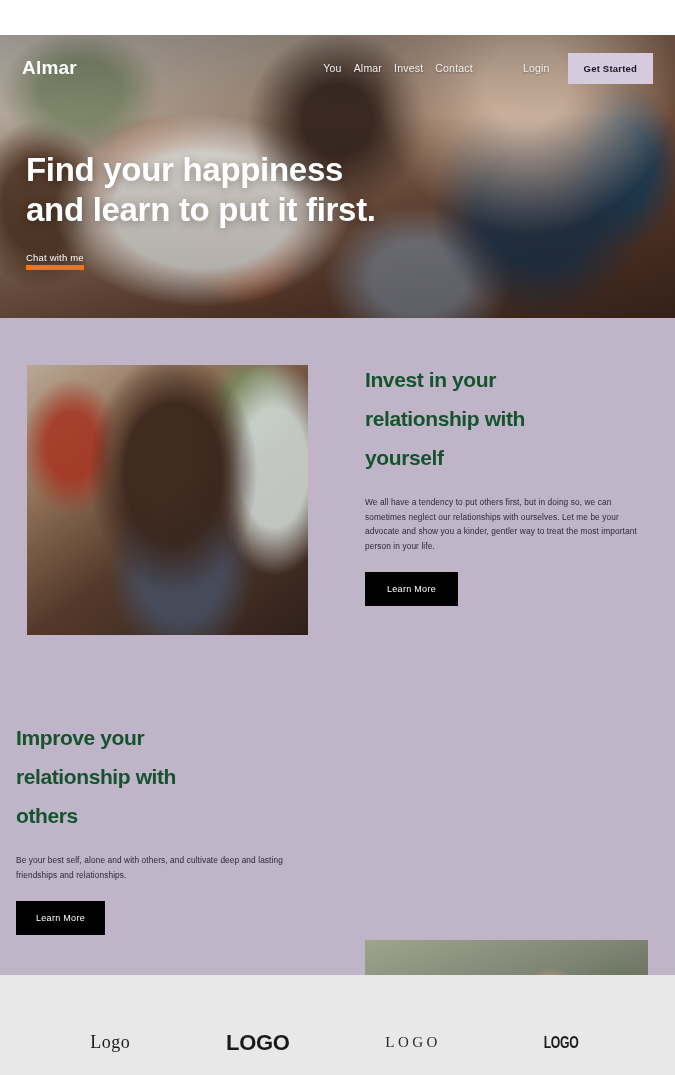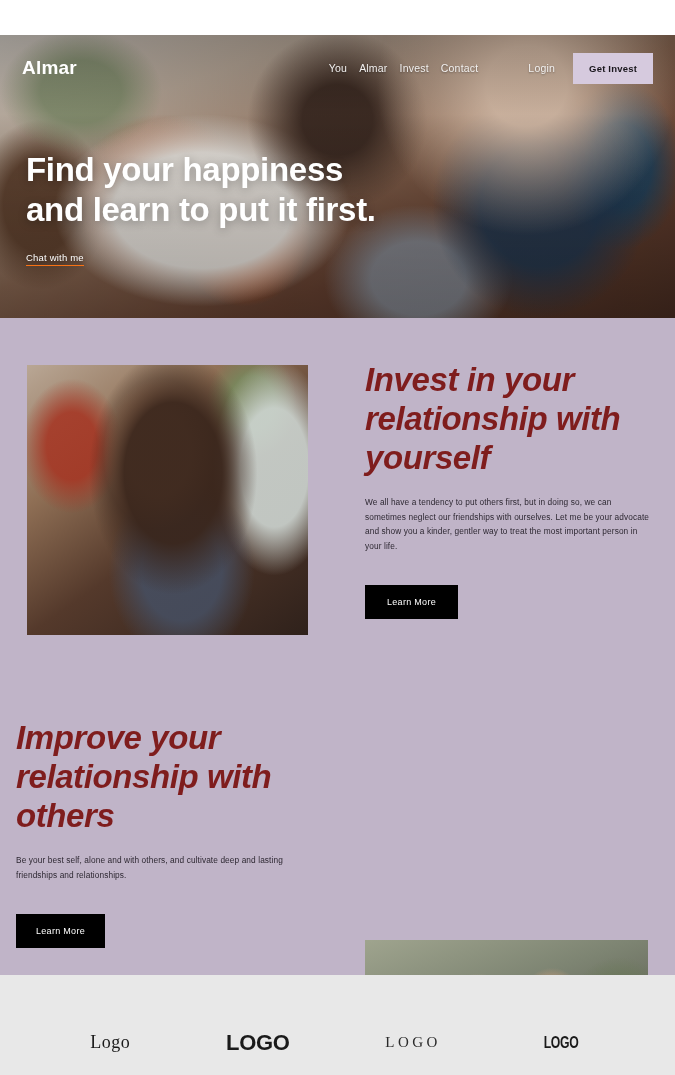--- a/index.html
+++ b/index.html
@@ -95,21 +95,21 @@
     text-shadow:0 2px 10px rgba(0,0,0,0.28);
   }
   .hero-title .line { display:block; }
   .hero-cta {
     display:inline-block;
     margin-top:22px;
     color:#ffffff;
     font-size:9.5px;
     letter-spacing:0.2px;
     text-decoration:none;
-    border-bottom:1px solid #f97316;
+    border-bottom:5px solid #f97316;
     padding-bottom:2px;
     text-shadow:0 1px 4px rgba(0,0,0,0.4);
   }
 
   
   .body-band {
     position:relative;
     width:675px; height:657px;
     background:#c0b4c8;
   }
@@ -143,37 +143,36 @@
       radial-gradient(ellipse 22% 26% at 12% 72%, rgba(226,228,226,0.85) 0 55%, rgba(226,228,226,0) 100%),
       radial-gradient(ellipse 20% 24% at 90% 30%, rgba(104,120,86,0.85) 0 55%, rgba(104,120,86,0) 100%),
       linear-gradient(160deg, #9fa48e 0%, #7d8472 26%, #5c5d52 52%, #34362f 100%);
   }
 
   .text-col { position:absolute; }
   .col-right { left:365px; top:42px; width:284px; }
   .col-left  { left:16px;  top:400px; width:280px; }
 
   .sec-title {
-    color:#7f1d1d;
-    font-weight:700;
-    font-size:33px;
+    color:#14532d;
+    font-weight:700;
+    font-size:21px;
     line-height:39px;
     letter-spacing:-0.4px;
-    font-style:italic;
   }
   .sec-title .line { display:block; }
   .sec-body {
     margin-top:18px;
     color:#2d2832;
     font-size:8.3px;
     line-height:14.5px;
     letter-spacing:0.1px;
   }
   .btn-learn {
-    margin-top:32px;
+    margin-top:19px;
     display:inline-block;
     background:#000000;
     color:#ffffff;
     font-size:9px;
     letter-spacing:0.3px;
     border:none;
     padding:12px 22px;
     cursor:pointer;
     text-align:center;
   }
@@ -214,21 +213,21 @@
       <div class="brand">Almar</div>
 
       <div class="nav-links">
         <a class="nav-link" href="#">You</a>
         <a class="nav-link" href="#">Almar</a>
         <a class="nav-link" href="#">Invest</a>
         <a class="nav-link" href="#">Contact</a>
         <a class="nav-link login" href="#">Login</a>
       </div>
 
-      <button class="btn-get-started">Get Invest</button>
+      <button class="btn-get-started">Get Started</button>
     </div>
 
     <div class="hero-copy">
       <h1 class="hero-title">
         <span class="line">Find your happiness</span>
         <span class="line">and learn to put it first.</span>
       </h1>
       <a class="hero-cta" href="#">Chat with me</a>
     </div>
   </div>
@@ -236,21 +235,21 @@
   <div class="body-band">
 
     <div class="photo-card photo-a"></div>
 
     <div class="text-col col-right">
       <h2 class="sec-title">
         <span class="line">Invest in your</span>
         <span class="line">relationship with</span>
         <span class="line">yourself</span>
       </h2>
-      <p class="sec-body">We all have a tendency to put others first, but in doing so, we can sometimes neglect our friendships with ourselves. Let me be your advocate and show you a kinder, gentler way to treat the most important person in your life.</p>
+      <p class="sec-body">We all have a tendency to put others first, but in doing so, we can sometimes neglect our relationships with ourselves. Let me be your advocate and show you a kinder, gentler way to treat the most important person in your life.</p>
       <button class="btn-learn">Learn More</button>
     </div>
 
     <div class="photo-card photo-b"></div>
 
     <div class="text-col col-left">
       <h2 class="sec-title">
         <span class="line">Improve your</span>
         <span class="line">relationship with</span>
         <span class="line">others</span>

